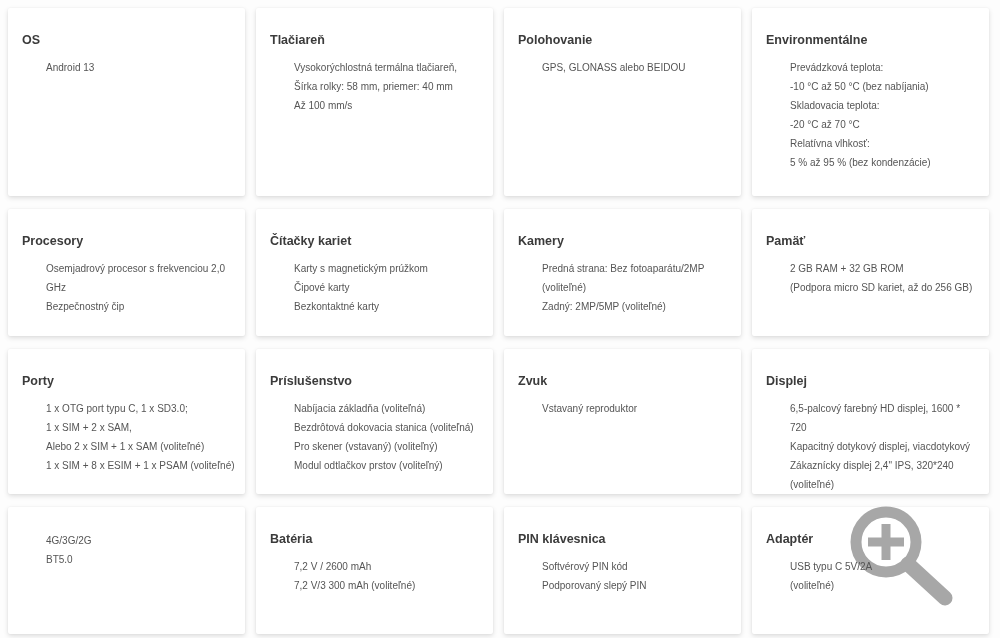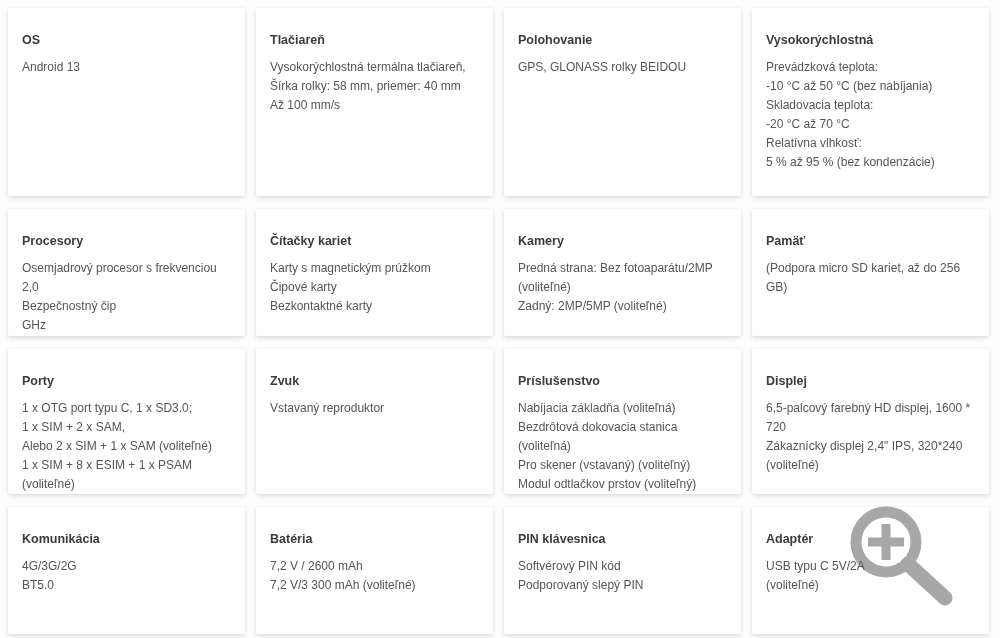--- a/index.html
+++ b/index.html
@@ -30,25 +30,26 @@
   .card-title {
     font-size: 12.5px;
     line-height: 16px;
     font-weight: bold;
     color: #3b3b3b;
     margin: 0 0 10px 0;
     position: relative;
     z-index: 2;
   }
   .card-line {
-    font-size: 12px;
+    font-size: 10px;
     line-height: 19px;
     color: #555555;
     position: relative;
     z-index: 2;
+    margin-left: 24px;
   }
   .magnifier {
     position: absolute;
     left: 845px;
     top: 506px;
     width: 115px;
     height: 100px;
     z-index: 1;
     pointer-events: auto;
   }
@@ -67,40 +68,40 @@
     <div class="card-title">Tlačiareň</div>
     <div class="card-body">
         <div class="card-line">Vysokorýchlostná termálna tlačiareň,</div>
         <div class="card-line">Šírka rolky: 58 mm, priemer: 40 mm</div>
         <div class="card-line">Až 100 mm/s</div>
       </div>
   </div>
     <div class="card">
     <div class="card-title">Polohovanie</div>
     <div class="card-body">
-        <div class="card-line">GPS, GLONASS rolky BEIDOU</div>
+        <div class="card-line">GPS, GLONASS alebo BEIDOU</div>
       </div>
   </div>
     <div class="card">
-    <div class="card-title">Vysokorýchlostná</div>
+    <div class="card-title">Environmentálne</div>
     <div class="card-body">
         <div class="card-line">Prevádzková teplota:</div>
         <div class="card-line">-10 °C až 50 °C (bez nabíjania)</div>
         <div class="card-line">Skladovacia teplota:</div>
         <div class="card-line">-20 °C až 70 °C</div>
         <div class="card-line">Relatívna vlhkosť:</div>
         <div class="card-line">5 % až 95 % (bez kondenzácie)</div>
       </div>
   </div>
     <div class="card">
     <div class="card-title">Procesory</div>
     <div class="card-body">
         <div class="card-line">Osemjadrový procesor s frekvenciou 2,0</div>
+        <div class="card-line">GHz</div>
         <div class="card-line">Bezpečnostný čip</div>
-        <div class="card-line">GHz</div>
       </div>
   </div>
     <div class="card">
     <div class="card-title">Čítačky kariet</div>
     <div class="card-body">
         <div class="card-line">Karty s magnetickým prúžkom</div>
         <div class="card-line">Čipové karty</div>
         <div class="card-line">Bezkontaktné karty</div>
       </div>
   </div>
@@ -108,57 +109,58 @@
     <div class="card-title">Kamery</div>
     <div class="card-body">
         <div class="card-line">Predná strana: Bez fotoaparátu/2MP</div>
         <div class="card-line">(voliteľné)</div>
         <div class="card-line">Zadný: 2MP/5MP (voliteľné)</div>
       </div>
   </div>
     <div class="card">
     <div class="card-title">Pamäť</div>
     <div class="card-body">
+        <div class="card-line">2 GB RAM + 32 GB ROM</div>
         <div class="card-line">(Podpora micro SD kariet, až do 256 GB)</div>
       </div>
   </div>
     <div class="card">
     <div class="card-title">Porty</div>
     <div class="card-body">
         <div class="card-line">1 x OTG port typu C, 1 x SD3.0;</div>
         <div class="card-line">1 x SIM + 2 x SAM,</div>
         <div class="card-line">Alebo 2 x SIM + 1 x SAM (voliteľné)</div>
         <div class="card-line">1 x SIM + 8 x ESIM + 1 x PSAM (voliteľné)</div>
       </div>
   </div>
     <div class="card">
-    <div class="card-title">Zvuk</div>
-    <div class="card-body">
-        <div class="card-line">Vstavaný reproduktor</div>
-      </div>
-  </div>
-    <div class="card">
     <div class="card-title">Príslušenstvo</div>
     <div class="card-body">
         <div class="card-line">Nabíjacia základňa (voliteľná)</div>
         <div class="card-line">Bezdrôtová dokovacia stanica (voliteľná)</div>
         <div class="card-line">Pro skener (vstavaný) (voliteľný)</div>
         <div class="card-line">Modul odtlačkov prstov (voliteľný)</div>
       </div>
   </div>
     <div class="card">
+    <div class="card-title">Zvuk</div>
+    <div class="card-body">
+        <div class="card-line">Vstavaný reproduktor</div>
+      </div>
+  </div>
+    <div class="card">
     <div class="card-title">Displej</div>
     <div class="card-body">
         <div class="card-line">6,5-palcový farebný HD displej, 1600 * 720</div>
+        <div class="card-line">Kapacitný dotykový displej, viacdotykový</div>
         <div class="card-line">Zákaznícky displej 2,4" IPS, 320*240</div>
         <div class="card-line">(voliteľné)</div>
       </div>
   </div>
     <div class="card">
-    <div class="card-title">Komunikácia</div>
     <div class="card-body">
         <div class="card-line">4G/3G/2G</div>
         <div class="card-line">BT5.0</div>
       </div>
   </div>
     <div class="card">
     <div class="card-title">Batéria</div>
     <div class="card-body">
         <div class="card-line">7,2 V / 2600 mAh</div>
         <div class="card-line">7,2 V/3 300 mAh (voliteľné)</div>

